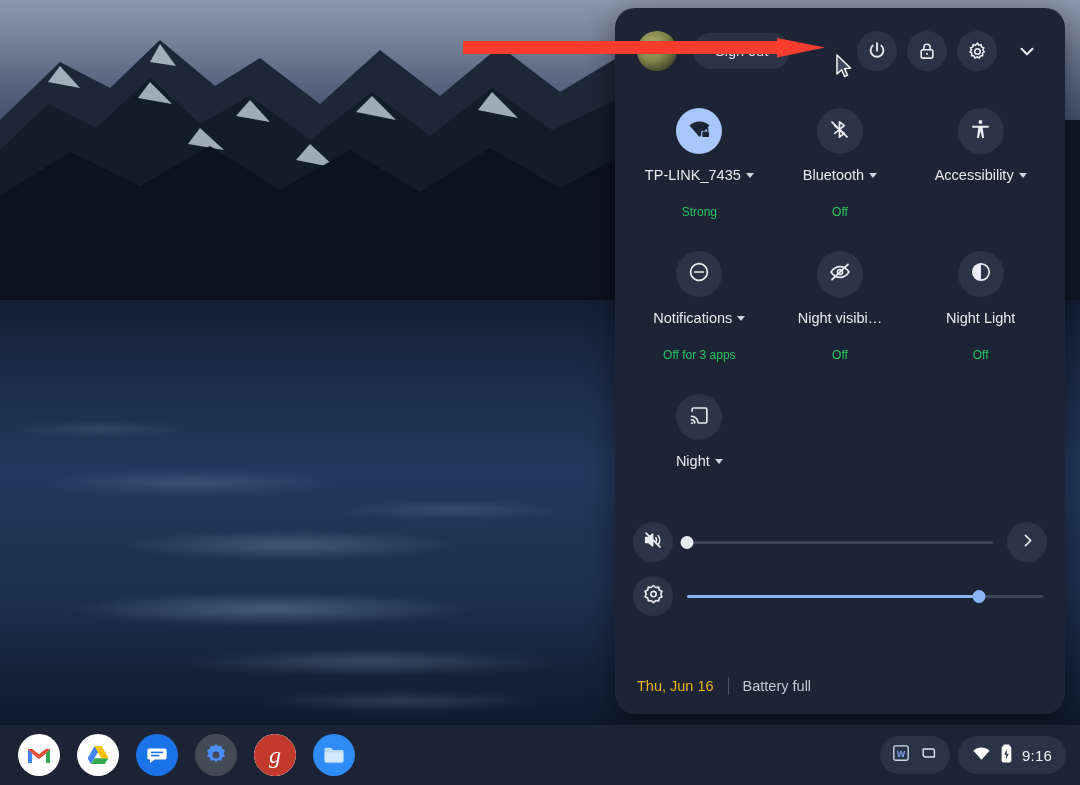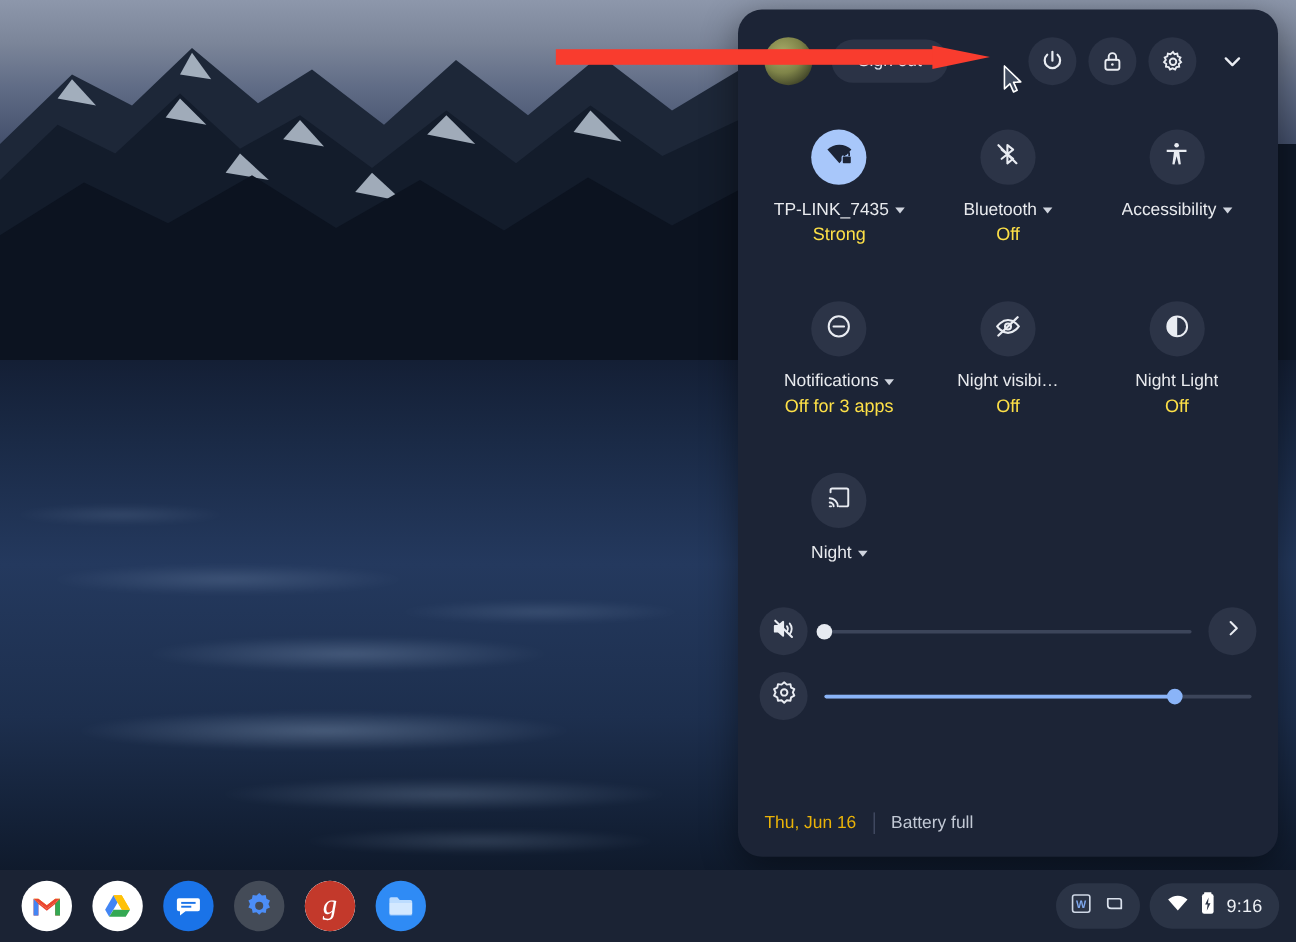--- a/index.html
+++ b/index.html
@@ -55,21 +55,21 @@
     width:40px; height:40px; border-radius:50%; background:#2b3346;
     display:flex; align-items:center; justify-content:center; cursor:pointer;
     flex:0 0 40px;
   }
   .icon-btn.flat { background:transparent; }
   .icon-btn svg { display:block; }
 
   
   .tile-grid {
     display:grid; grid-template-columns:repeat(3,1fr);
-    row-gap:24px; padding:4px 14px 0 14px;
+    row-gap:8px; padding:4px 14px 0 14px;
   }
   .tile {
     display:flex; flex-direction:column; align-items:center;
     padding:10px 4px 12px 4px; cursor:pointer; border-radius:14px;
   }
   .tile-circle {
     width:46px; height:46px; border-radius:50%; background:#2c3447;
     display:flex; align-items:center; justify-content:center; position:relative;
     margin-bottom:12px;
   }
@@ -81,21 +81,21 @@
   .tile-label {
     color:#e8eaee; font-size:14.5px; line-height:19px; text-align:center;
     white-space:nowrap; overflow:hidden; text-overflow:ellipsis;
   }
   .tile-label.wrap { white-space:normal; }
   .caret {
     width:0; height:0; flex:0 0 auto;
     border-left:4.5px solid transparent; border-right:4.5px solid transparent;
     border-top:5px solid #cfd4de;
   }
-  .tile-sub { color:#fde047; font-size:15px; line-height:18px; margin-top:2px; text-align:center; }
+  .tile-sub { color:#22c55e; font-size:12px; line-height:18px; margin-top:18px; text-align:center; }
 
   
   .slider-block { padding:14px 18px 0 18px; }
   .slider-row { display:flex; align-items:center; gap:14px; height:54px; }
   .sl-icon {
     width:40px; height:40px; border-radius:50%; background:#2c3447; flex:0 0 40px;
     display:flex; align-items:center; justify-content:center; cursor:pointer;
   }
   .track-wrap { flex:1 1 auto; position:relative; height:22px; display:flex; align-items:center; cursor:pointer; }
   .track { position:absolute; left:0; right:0; height:3px; border-radius:2px; background:#3a4considerations; background:#3c455a; }

